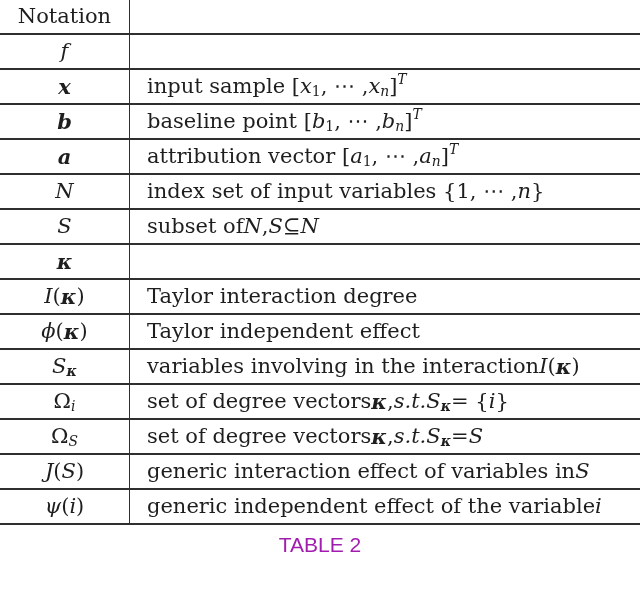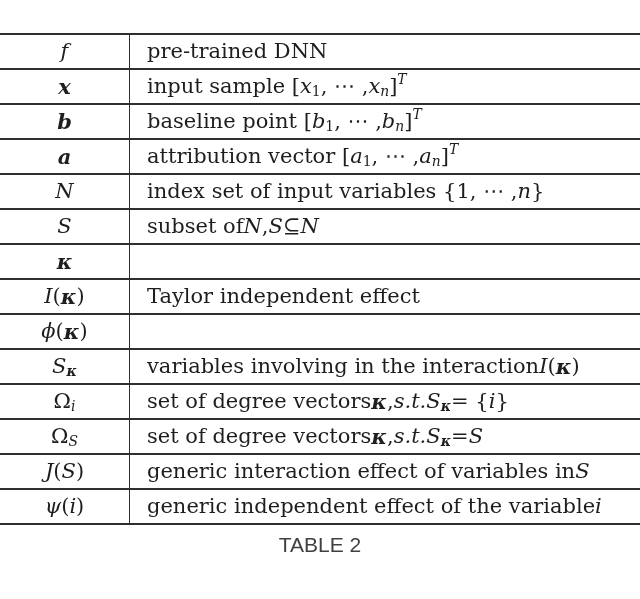--- a/index.html
+++ b/index.html
@@ -66,38 +66,38 @@
   }
   .caption {
     position: absolute;
     top: 531px;
     left: 0;
     width: 640px;
     text-align: center;
     font-family: "Liberation Sans", sans-serif;
     font-size: 21px;
     line-height: 27px;
-    color: #404040;
+    color: #a21caf;
   }
 </style>
 </head>
 <body>
 
 <div class="page">
 
   <div class="tbl">
 
     <div class="row">
+      <div class="ncell">Notation</div>
     </div>
 
     <div class="row">
       <div class="ncell">
           <i>f</i>
         </div>
-      <div class="dcell">pre-trained DNN</div>
     </div>
 
     <div class="row">
       <div class="ncell">
           <b><i>x</i></b>
         </div>
       <div class="dcell">input sample [<i>x</i><sub>1</sub>, ⋯ , <i>x</i><sub><i>n</i></sub>]<sup><i>T</i></sup></div>
     </div>
 
     <div class="row">
@@ -129,25 +129,26 @@
     </div>
 
     <div class="row">
       <div class="ncell">
           <b><i>κ</i></b>
         </div>
     </div>
 
     <div class="row">
       <div class="ncell"><i>I</i>(<b><i>κ</i></b>)</div>
-      <div class="dcell">Taylor independent effect</div>
+      <div class="dcell">Taylor interaction degree</div>
     </div>
 
     <div class="row">
       <div class="ncell"><i>ϕ</i>(<b><i>κ</i></b>)</div>
+      <div class="dcell">Taylor independent effect</div>
     </div>
 
     <div class="row">
       <div class="ncell">
           <i>S</i>
           <sub><b><i>κ</i></b></sub>
         </div>
       <div class="dcell">variables involving in the interaction <i>I</i>(<b><i>κ</i></b>)</div>
     </div>
 

